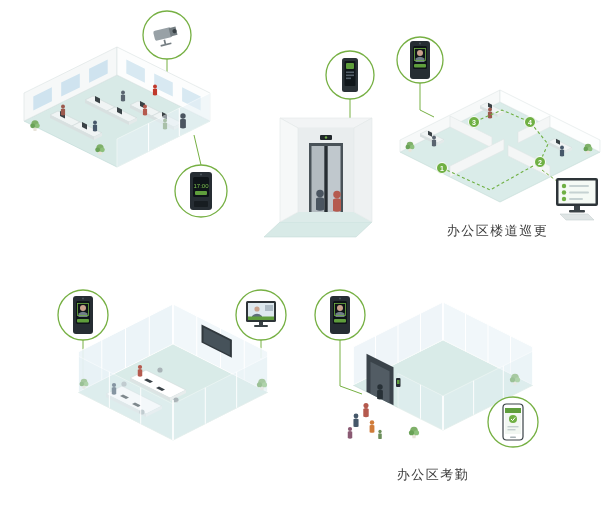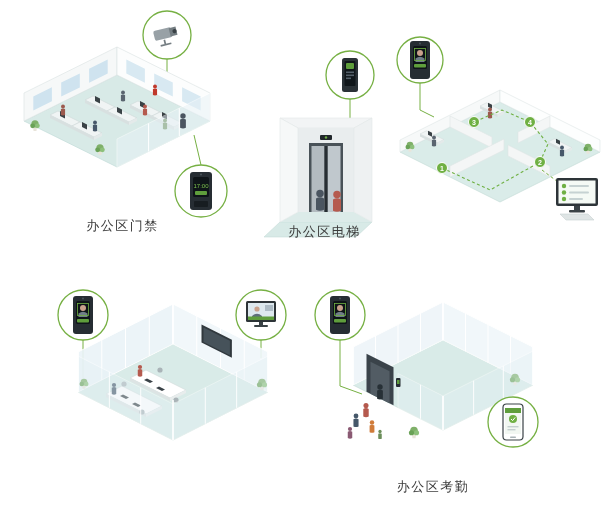--- a/index.html
+++ b/index.html
@@ -107,21 +107,20 @@
     <g>
       <rect x="185" y="167" width="22" height="38" rx="3" fill="#262d33"></rect>
       <rect x="188" y="172" width="16" height="20" rx="1.5" fill="#0e1418"></rect>
       <circle cx="196" cy="169.5" r="1" fill="#4a555c"></circle>
       <text x="196" y="183" text-anchor="middle" font-size="6" fill="#7cc14e">17:00</text>
       <rect x="190" y="186" width="12" height="4" rx="1" fill="#5f9e3c"></rect>
       <rect x="189" y="196" width="14" height="6" rx="1" fill="#171d21"></rect>
     </g>
   </g>
 </svg>
-<figcaption class="scene-label" style="top:212px">办公区门禁</figcaption>
 </figure>
 
 <figure class="scene" style="left:262px;top:40px;width:125px;height:205px">
 <svg viewBox="0 0 125 205" width="125" height="205">
   <path d="M88,59 L88,80" class="conn"></path>
 
   <g>
     <polygon points="18,182 110,182 94,197 2,197" fill="#d8eae7" stroke="#c6dcd9" stroke-width="0.6"></polygon>
     <polygon points="18,78 110,78 92,88 36,88" fill="#f2f4f5" stroke="#e2e7e7" stroke-width="0.6"></polygon>
     <rect x="36" y="88" width="56" height="84" fill="#e9edee"></rect>
@@ -147,21 +146,20 @@
     <g>
       <rect x="80" y="18" width="16" height="34" rx="2.5" fill="#2a3136"></rect>
       <rect x="82.5" y="21" width="11" height="25" rx="1" fill="#10161a"></rect>
       <rect x="84" y="23" width="8" height="6" rx="1" fill="#5f9e3c"></rect>
       <rect x="84" y="31.5" width="8" height="1.6" fill="#55606a"></rect>
       <rect x="84" y="34.5" width="8" height="1.6" fill="#55606a"></rect>
       <rect x="84" y="37.5" width="5" height="1.6" fill="#55606a"></rect>
     </g>
   </g>
 </svg>
-<figcaption class="scene-label" style="top:183px">办公区电梯</figcaption>
 </figure>
 
 <figure class="scene" style="left:390px;top:22px;width:215px;height:215px">
 <svg viewBox="0 0 215 215" width="215" height="215">
   <path d="M30,61 L30,88 L44,95" class="conn"></path>
 
   <g>
     <polygon points="110,80 210,130 110,180 10,130" fill="#daece9" stroke="#c6dcd9" stroke-width="0.7"></polygon>
     <polygon points="10,130 110,80 110,68 10,118" fill="#f7f9f9" stroke="#dee5e5" stroke-width="0.6"></polygon>
     <polygon points="110,80 210,130 210,118 110,68" fill="#fdfefe" stroke="#dee5e5" stroke-width="0.6"></polygon>
@@ -219,20 +217,21 @@
     <rect x="18" y="28" width="6" height="4" fill="#3a4246"></rect>
     <rect x="13" y="32" width="16" height="2.5" rx="1" fill="#3a4246"></rect>
     <polygon points="4,36 32,36 38,42 10,42" fill="#dfe5e5" stroke="#c8d0d0" stroke-width="0.6"></polygon>
   </g>
 
   <g>
     <circle cx="30" cy="38" r="23" fill="#ffffff" stroke="#76b043" stroke-width="1.3"></circle>
     <use href="#d-terminal" transform="translate(30,38)"></use>
   </g>
 </svg>
+<figcaption class="scene-label" style="top:200px">办公区楼道巡更</figcaption>
 </figure>
 
 <figure class="scene" style="left:48px;top:282px;width:250px;height:200px">
 <svg viewBox="0 0 250 200" width="250" height="200">
   <path d="M35,58 L35,106" class="conn"></path>
   <path d="M213,58 L213,76" class="conn"></path>
 
   <g>
     <polygon points="125,62 220,110 125,158 30,110" fill="#d9ebe8" stroke="#c6dcd9" stroke-width="0.7"></polygon>
     <g>
@@ -378,16 +377,16 @@
       <rect x="197" y="126" width="16" height="26" fill="#f2f7f2"></rect>
       <rect x="197" y="126" width="16" height="5" fill="#5f9e3c"></rect>
       <circle cx="205" cy="137" r="4" fill="#6fb043"></circle>
       <path d="M203,137 L204.6,138.6 L207.2,135.4" stroke="#ffffff" stroke-width="1" fill="none"></path>
       <rect x="199.5" y="144" width="11" height="1.4" fill="#c4cfcf"></rect>
       <rect x="199.5" y="147" width="8" height="1.4" fill="#c4cfcf"></rect>
       <rect x="202" y="154.5" width="6" height="1.4" rx="0.7" fill="#aab4b8"></rect>
     </g>
   </g>
 </svg>
-<figcaption class="scene-label" style="top:196px">办公区考勤</figcaption>
+<figcaption class="scene-label" style="top:184px">办公区考勤</figcaption>
 </figure>
 
 </div>
 
 </body></html>

